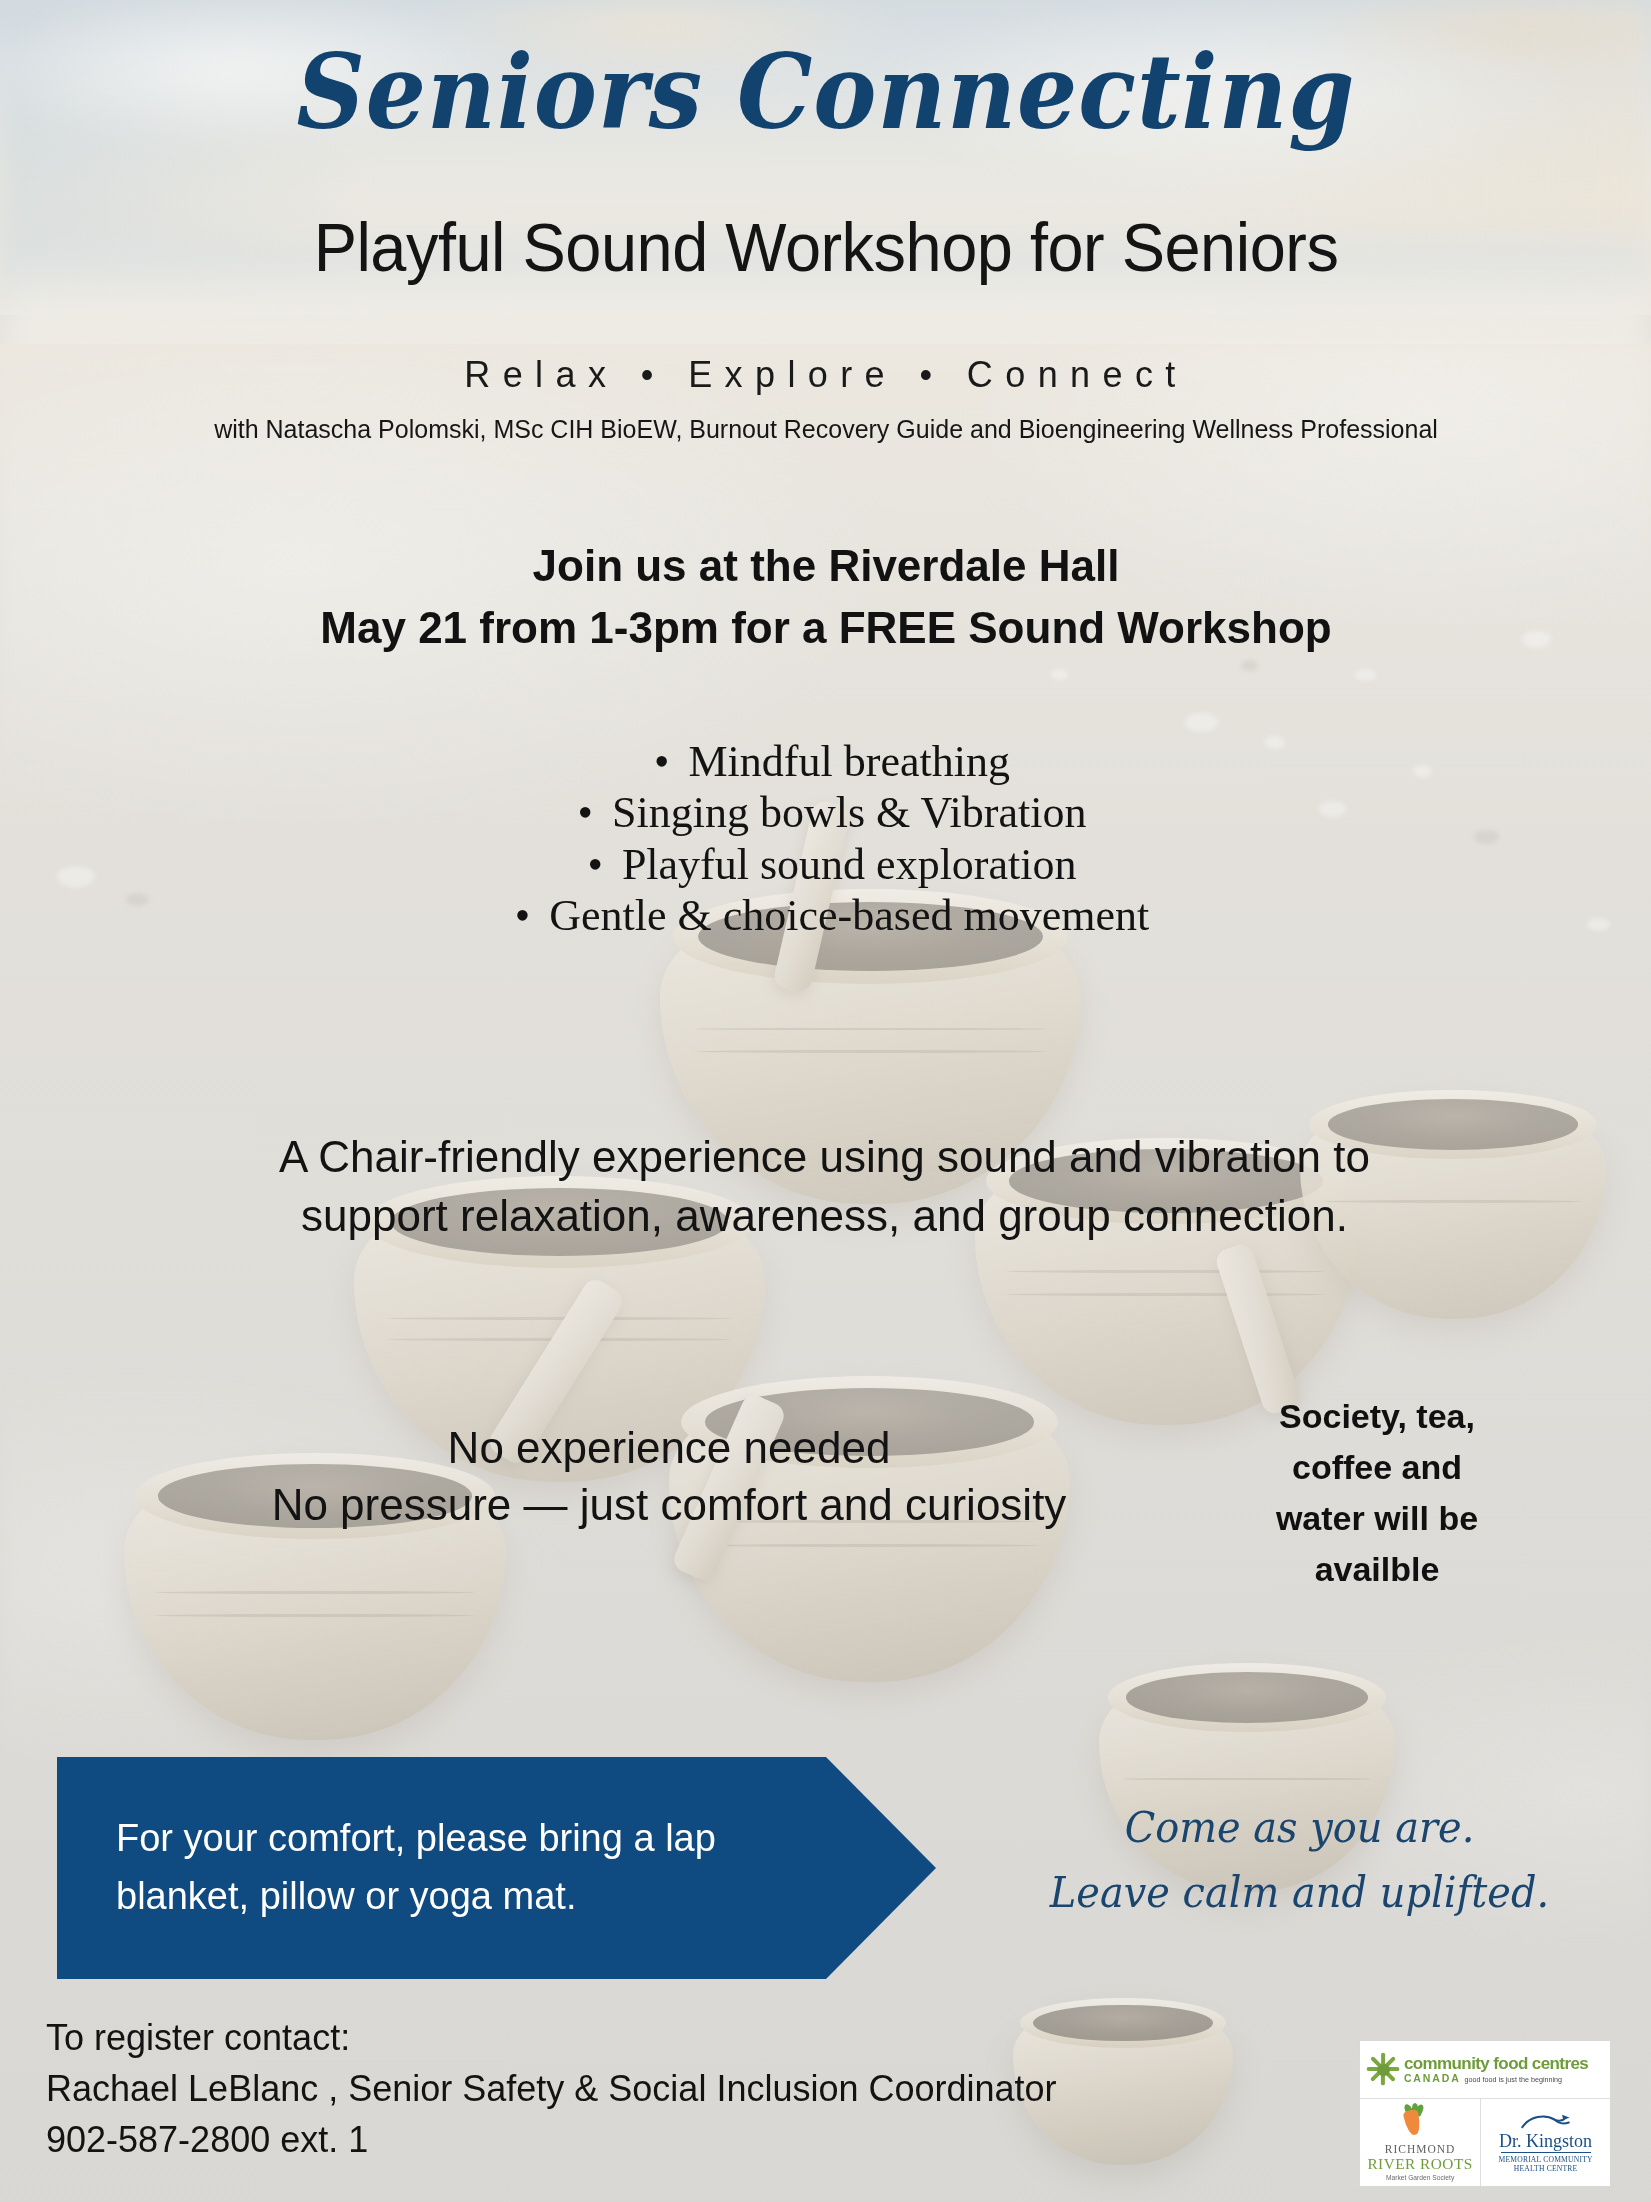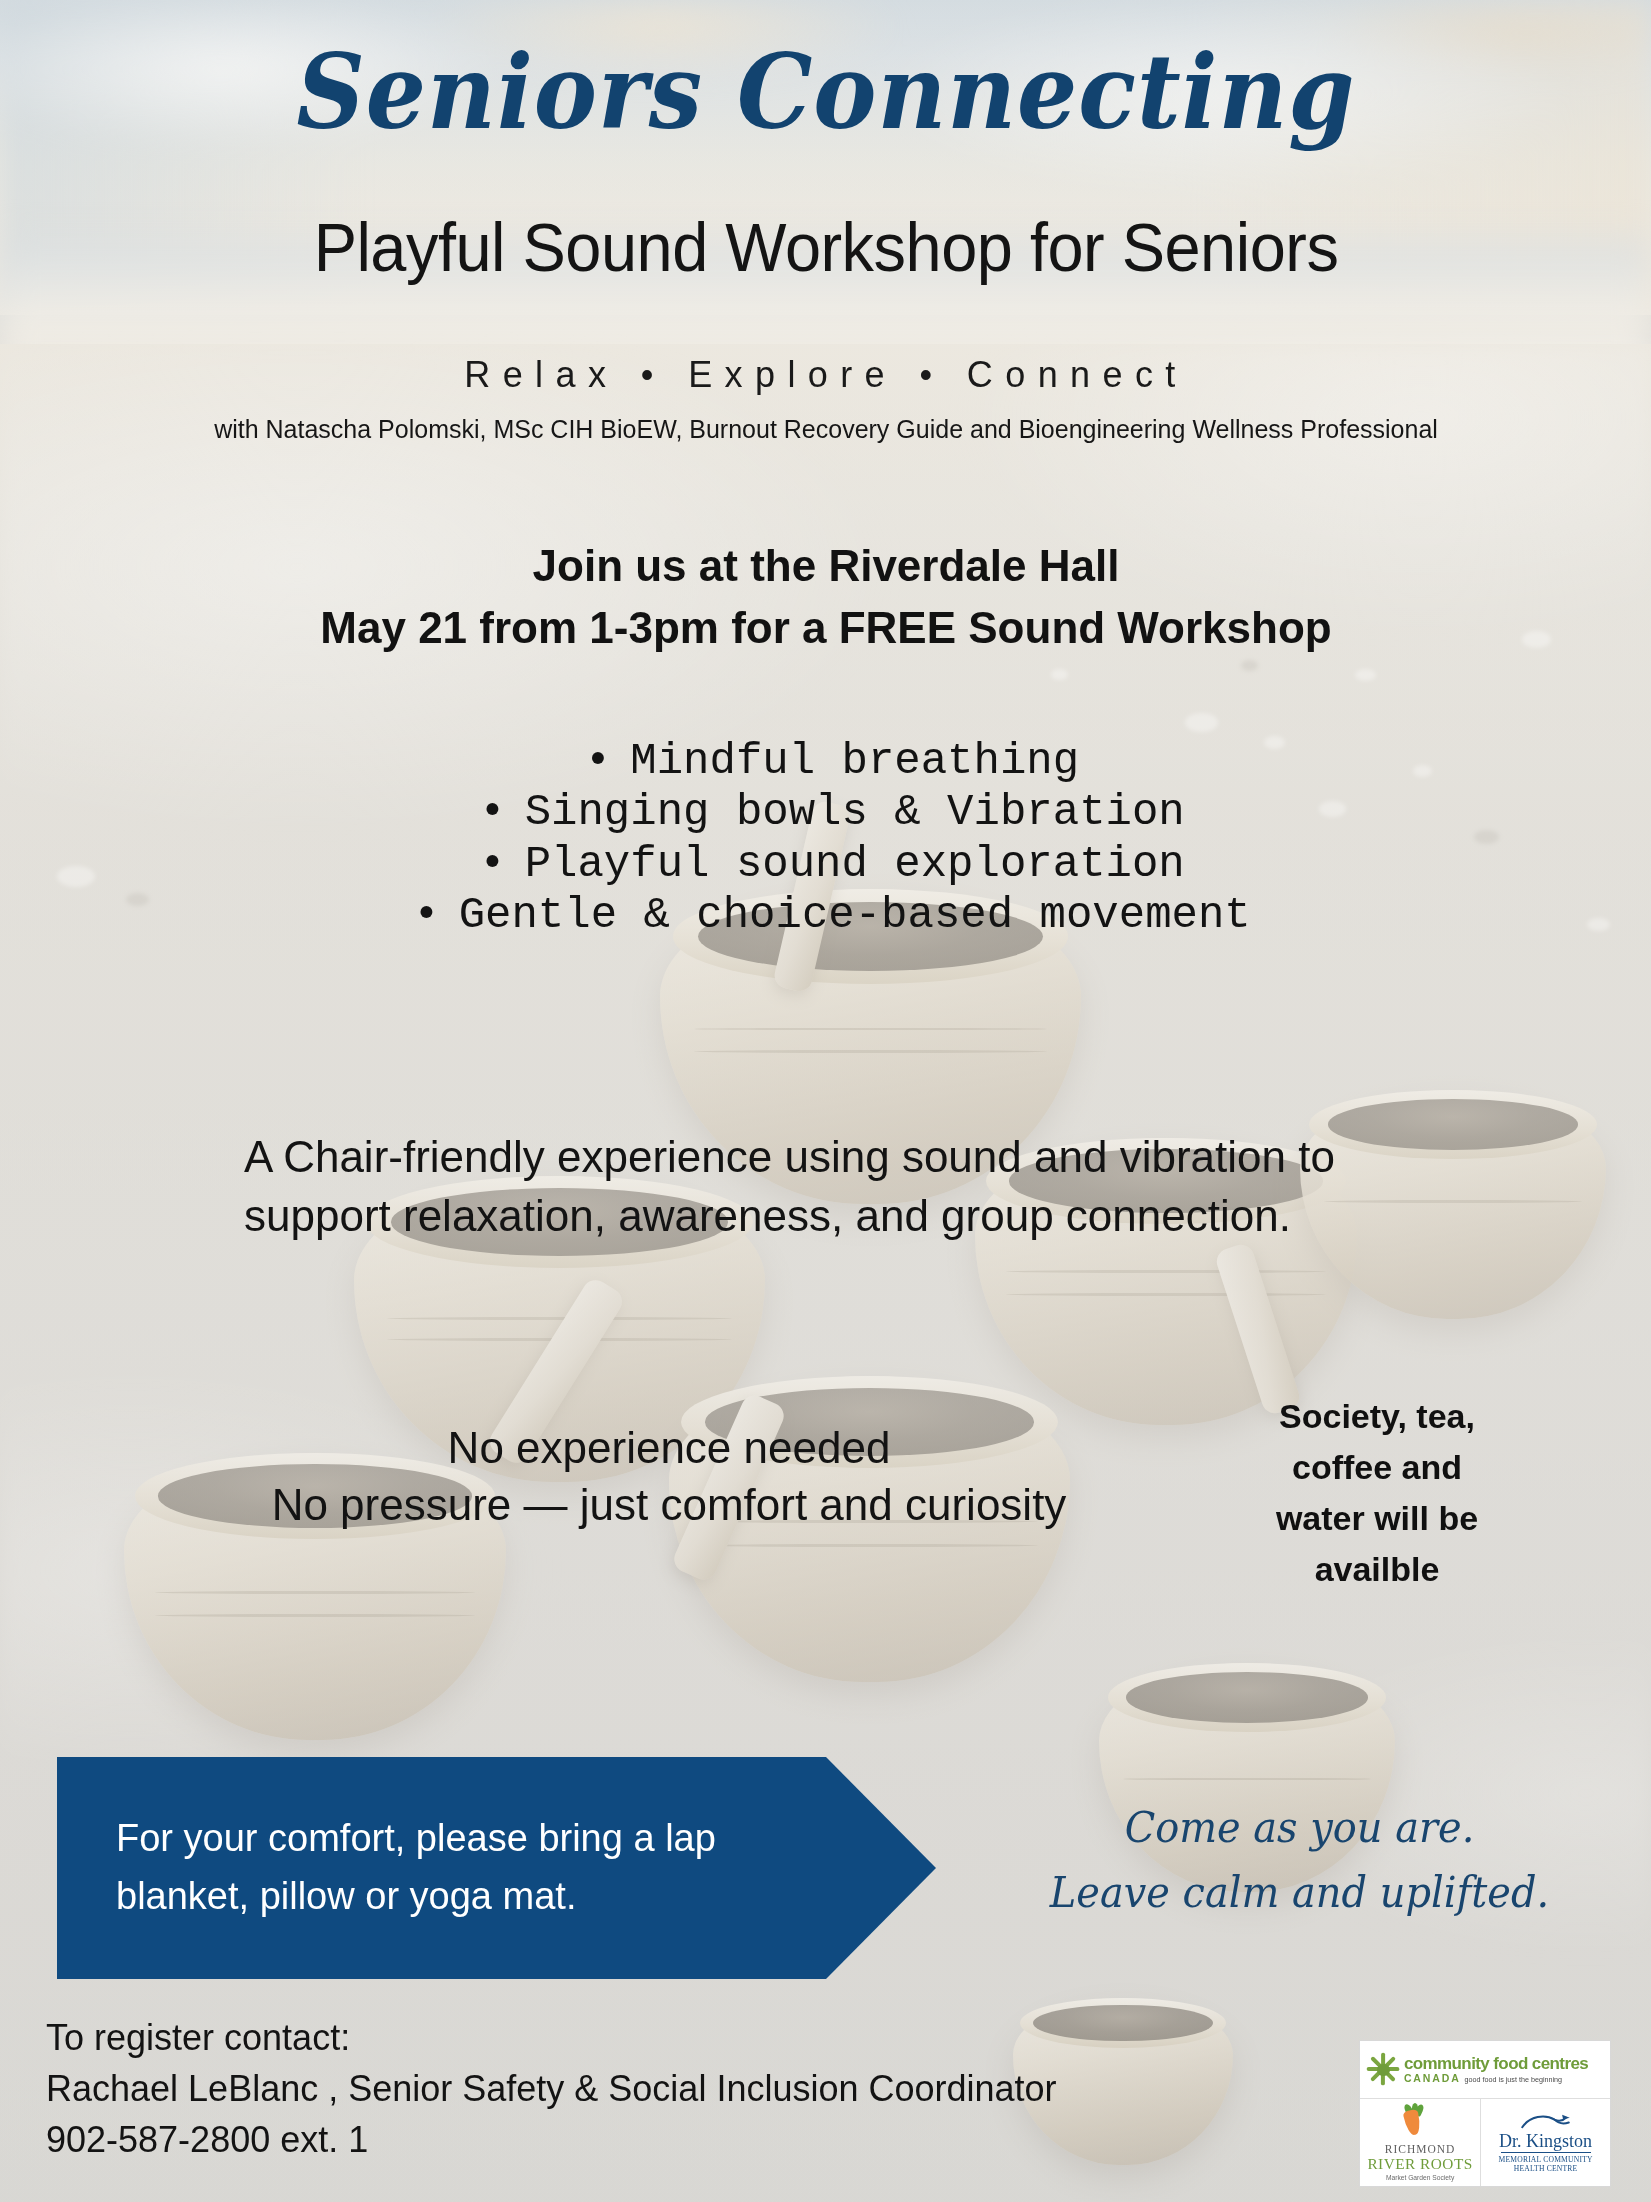--- a/index.html
+++ b/index.html
@@ -146,38 +146,38 @@
     text-align:center;
     font-family:"Liberation Sans", sans-serif;
     font-size:44px;
     font-weight:700;
     color:#121212;
     line-height:1.42;
   }
 
   .bullets{
     position:absolute;left:12px;right:0;top:736px;
-    font-family:Liberation Mono, monospace;
+    font-family:Liberation Serif, serif;
     font-size:44px;
     color:#131313;
     line-height:1.17;
     list-style:none;
     margin:0;padding:0;
   }
   .bullets li{
     text-align:center;
   }
   .bullets li:before{
     content:"\2022";
     margin-right:19px;
   }
 
   .para{
     position:absolute;left:244px;width:1161px;top:1128px;
-    text-align:left;
+    text-align:center;
     font-family:"Liberation Sans", sans-serif;
     font-size:44px;
     color:#131313;
     line-height:1.33;
   }
 
   .noexp{
     position:absolute;left:239px;width:860px;top:1419px;
     text-align:center;
     font-family:"Liberation Sans", sans-serif;

